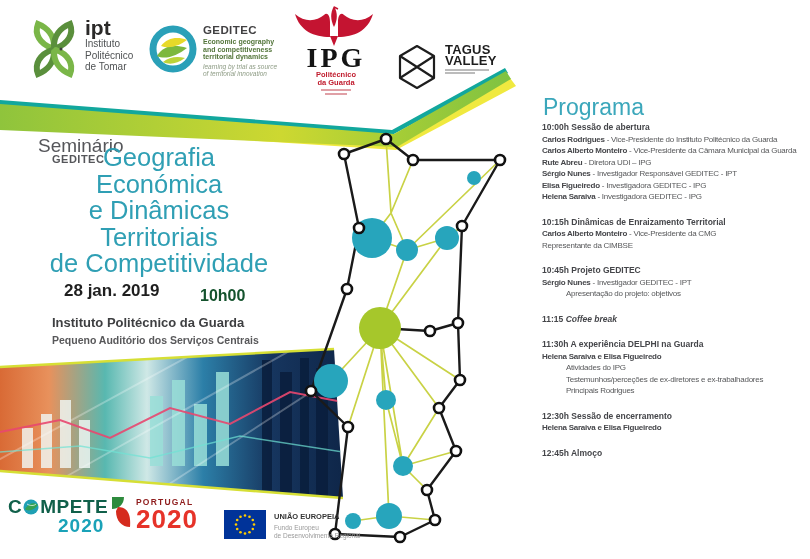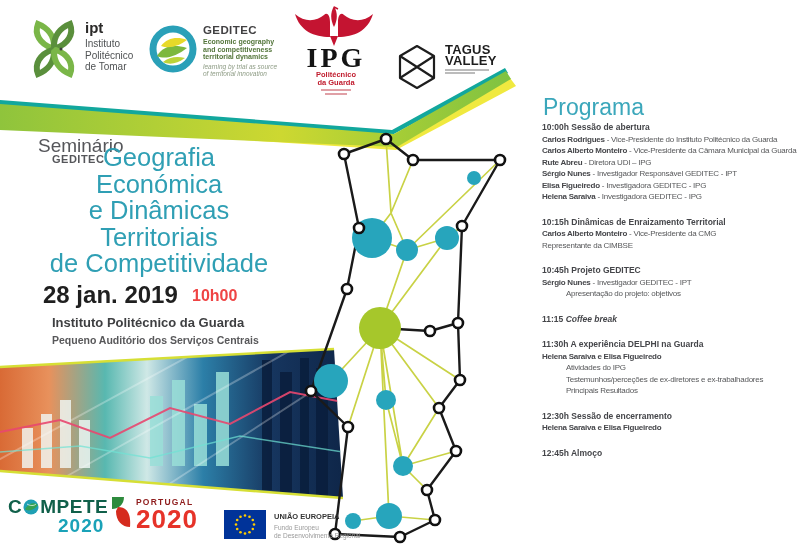--- a/index.html
+++ b/index.html
@@ -3,21 +3,21 @@
 <meta charset="utf-8">
 <style>
   html,body{margin:0;padding:0;background:#e9e9e9;}
   .page{position:relative;width:810px;height:559px;background:#ffffff;overflow:hidden;
         font-family:"Liberation Sans","DejaVu Sans",sans-serif;-webkit-font-smoothing:antialiased;}
   .abs{position:absolute;}
 
   
   .logo-ipt{left:30px;top:18px;display:flex;align-items:flex-start;}
   .ipt-text{margin-left:7px;}
-  .ipt-abbr{font-size:15px;font-weight:bold;color:#2b2a29;line-height:20px;}
+  .ipt-abbr{font-size:21px;font-weight:bold;color:#2b2a29;line-height:20px;}
   .ipt-lines div{font-size:10px;color:#4f5254;line-height:10.5px;margin-top:1px;}
 
   .logo-geditec{left:149px;top:24px;display:flex;align-items:flex-start;}
   .ged-text{margin-left:6px;}
   .ged-name{font-size:11.5px;font-weight:bold;color:#414042;letter-spacing:.4px;line-height:12px;}
   .ged-tag div{font-size:7px;font-weight:bold;color:#53753a;line-height:7.5px;}
   .ged-sub div{font-size:6.5px;font-style:italic;color:#8e9c85;line-height:7px;margin-top:.5px;}
   .ged-tag{margin-top:2px;}
   .ged-sub{margin-top:2px;}
 
@@ -32,22 +32,22 @@
   .tagus-text{margin-left:8px;}
   .tagus-text div{font-size:13px;font-weight:bold;color:#1d1d1d;line-height:11px;letter-spacing:.2px;}
   .tagus-micro{margin-top:3px;}
   .tagus-micro div{height:1.5px;background:#bcbcbc;margin-bottom:1.5px;width:44px;}
 
   
   .kicker{left:38px;top:135px;font-size:19px;color:#55565a;}
   .kicker2{left:52px;top:153px;font-size:11px;font-weight:bold;color:#55565a;letter-spacing:.5px;}
   .hero-title{left:8px;top:144px;width:302px;text-align:center;color:#2f9fb4;
               font-size:25.5px;line-height:26.5px;}
-  .date-line{left:43px;top:281px;font-size:24px;font-weight:bold;color:#1f1f1f;}
-  .time-line{left:192px;top:287px;font-size:16px;font-weight:bold;color:#ef4444;}
+  .date-line{left:64px;top:281px;font-size:17px;font-weight:bold;color:#1f1f1f;}
+  .time-line{left:200px;top:287px;font-size:16px;font-weight:bold;color:#14532d;}
   .venue{left:52px;top:315px;font-size:13px;font-weight:bold;color:#3e3f41;}
   .venue-detail{left:52px;top:334px;font-size:10.5px;font-weight:bold;color:#58585a;}
 
   
   .prog-title{left:543px;top:94px;font-size:23px;color:#3ba7bb;}
   .prog-list{left:542px;top:122px;width:266px;color:#57585a;}
   .prog-item{margin-bottom:14px;}
   .prog-head{font-size:8.5px;line-height:11.5px;font-weight:bold;color:#45464a;white-space:nowrap;}
   .prog-head .it{font-style:italic;}
   .prog-line{font-size:8px;line-height:11.5px;letter-spacing:-0.25px;white-space:nowrap;}
@@ -312,21 +312,21 @@
         <div class="prog-line ind"><span>Apresentação do projeto: objetivos</span></div>
       </div>
       <div class="prog-item">
         <div class="prog-head"><span>11:15 </span><span class="it">Coffee break</span></div>
       </div>
       <div class="prog-item">
         <div class="prog-head"><span>11:30h </span><span>A experiência DELPHI na Guarda</span></div>
         <div class="prog-line"><span class="pname">Helena Saraiva e Elisa Figueiredo</span></div>
         <div class="prog-line ind"><span>Atividades do IPG</span></div>
         <div class="prog-line ind"><span>Testemunhos/perceções de ex-diretores e ex-trabalhadores</span></div>
-        <div class="prog-line ind"><span>Principais Resultados</span></div>
+        <div class="prog-line ind"><span>Principais Rodrigues</span></div>
       </div>
       <div class="prog-item">
         <div class="prog-head"><span>12:30h </span><span>Sessão de encerramento</span></div>
         <div class="prog-line"><span class="pname">Helena Saraiva e Elisa Figueiredo</span></div>
       </div>
       <div class="prog-item">
         <div class="prog-head"><span>12:45h </span><span>Almoço</span></div>
       </div>
     </div>
 

